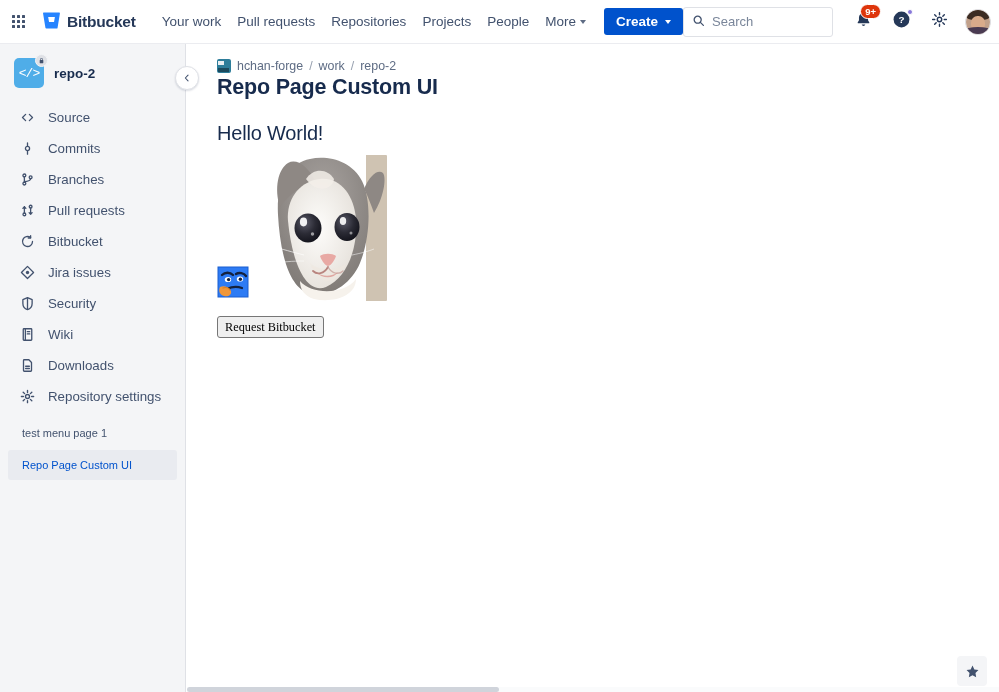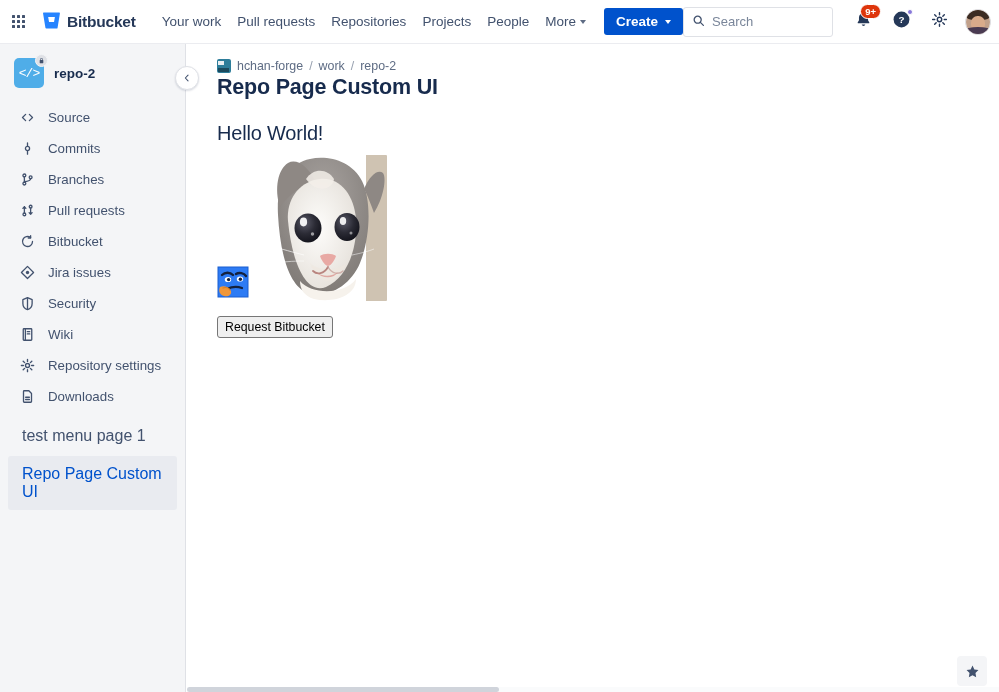--- a/index.html
+++ b/index.html
@@ -118,21 +118,21 @@
   .navitem {
     display:flex; align-items:center; gap:12px;
     height:31px; padding:0 12px 0 18px; cursor:pointer;
     border-radius:0 3px 3px 0; margin-right:8px;
   }
   .navitem .ico { width:18px; display:flex; align-items:center; justify-content:center; flex:0 0 auto; }
   .navitem .lbl { font-size:13.3px; color:#42526e; white-space:nowrap; }
 
   .plainitem {
     padding:9px 12px 9px 14px; margin:2px 8px; border-radius:3px;
-    font-size:16px; color:#42526e; cursor:pointer;
+    font-size:11px; color:#42526e; cursor:pointer;
   }
   .plainitem.selected { background:#e9ebf0; color:#0052cc; font-weight:400; }
 
   .collapse-btn {
     position:absolute; left:175px; top:66px; width:24px; height:24px;
     background:#fff; border:1px solid #dfe1e6; border-radius:50%;
     display:flex; align-items:center; justify-content:center;
     cursor:pointer; z-index:60; box-shadow:0 1px 2px rgba(9,30,66,0.15);
   }
 
@@ -166,21 +166,21 @@
   .cat-img {
     position:absolute; left:53px; top:0; width:117px; height:146px;
     border-radius:1px; overflow:hidden;
   }
   .thinkicon {
     position:absolute; left:0px; bottom:12px; width:32px; height:32px;
     z-index:3;
   }
 
   .reqbtn {
-    margin-top:6px; font-family:Liberation Sans, sans-serif;
+    margin-top:6px; font-family:Liberation Serif, serif;
     font-size:12.3px; color:#000; background:#efefef;
     border:1px solid #767676; border-radius:3px;
     padding:2px 7px; cursor:pointer; line-height:16px;
   }
 
   
   .feedback {
     position:absolute; right:12px; bottom:6px; width:30px; height:30px;
     background:#f4f5f7; border-radius:4px;
     display:flex; align-items:center; justify-content:center; cursor:pointer;
@@ -402,37 +402,37 @@
           <line x1="8.6" y1="2.8" x2="8.6" y2="21.2"></line>
           <line x1="11.6" y1="7.4" x2="15.6" y2="7.4" stroke-linecap="round"></line>
           <line x1="11.6" y1="11" x2="15.6" y2="11" stroke-linecap="round"></line>
         </svg>
       </span>
       <span class="lbl">Wiki</span>
     </div>
 
     <div class="navitem">
       <span class="ico">
-        <svg width="15" height="15" viewBox="0 0 24 24" fill="none" stroke="#42526e" stroke-width="2.2">
-          <circle cx="12" cy="12" r="3.2"></circle>
-          <path d="M12 2.2v3.2M12 18.6v3.2M2.2 12h3.2M18.6 12h3.2M5.1 5.1l2.3 2.3M16.6 16.6l2.3 2.3M18.9 5.1l-2.3 2.3M7.4 16.6l-2.3 2.3" stroke-linecap="round"></path>
-        </svg>
-      </span>
-      <span class="lbl">Repository settings</span>
-    </div>
-
-    <div class="navitem">
-      <span class="ico">
         <svg width="15" height="15" viewBox="0 0 24 24" fill="none" stroke="#42526e" stroke-width="2.1" stroke-linejoin="round">
           <path d="M14.2 2.8H6.8a1.2 1.2 0 0 0-1.2 1.2v16a1.2 1.2 0 0 0 1.2 1.2h10.4a1.2 1.2 0 0 0 1.2-1.2V7.2l-4.2-4.4z"></path>
           <line x1="9" y1="13.2" x2="15" y2="13.2" stroke-linecap="round"></line>
           <line x1="9" y1="16.8" x2="15" y2="16.8" stroke-linecap="round"></line>
         </svg>
       </span>
       <span class="lbl">Downloads</span>
+    </div>
+
+    <div class="navitem">
+      <span class="ico">
+        <svg width="15" height="15" viewBox="0 0 24 24" fill="none" stroke="#42526e" stroke-width="2.2">
+          <circle cx="12" cy="12" r="3.2"></circle>
+          <path d="M12 2.2v3.2M12 18.6v3.2M2.2 12h3.2M18.6 12h3.2M5.1 5.1l2.3 2.3M16.6 16.6l2.3 2.3M18.9 5.1l-2.3 2.3M7.4 16.6l-2.3 2.3" stroke-linecap="round"></path>
+        </svg>
+      </span>
+      <span class="lbl">Repository settings</span>
     </div>
 
   </div>
 
   <div style="margin-top:6px;">
     <div class="plainitem">test menu page 1</div>
     <div class="plainitem selected">Repo Page Custom UI</div>
   </div>
 
 </div>

